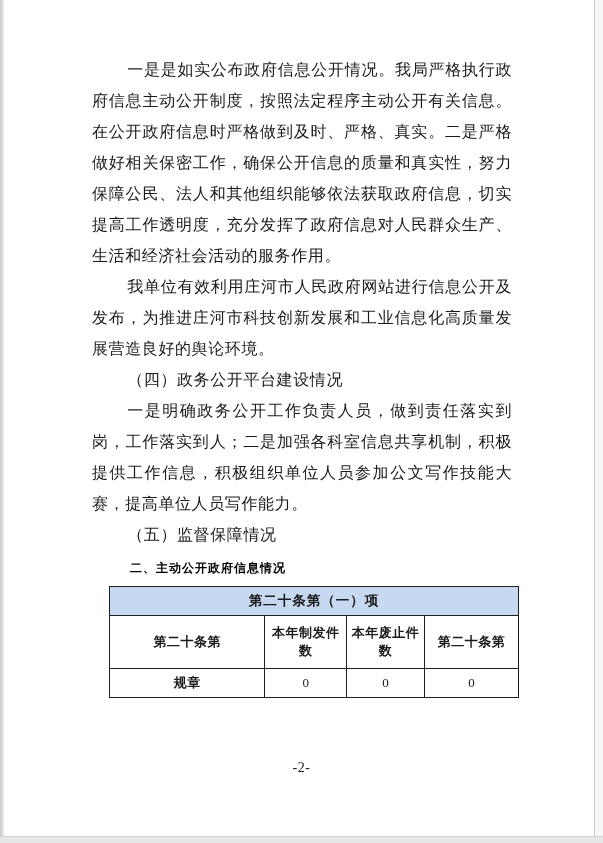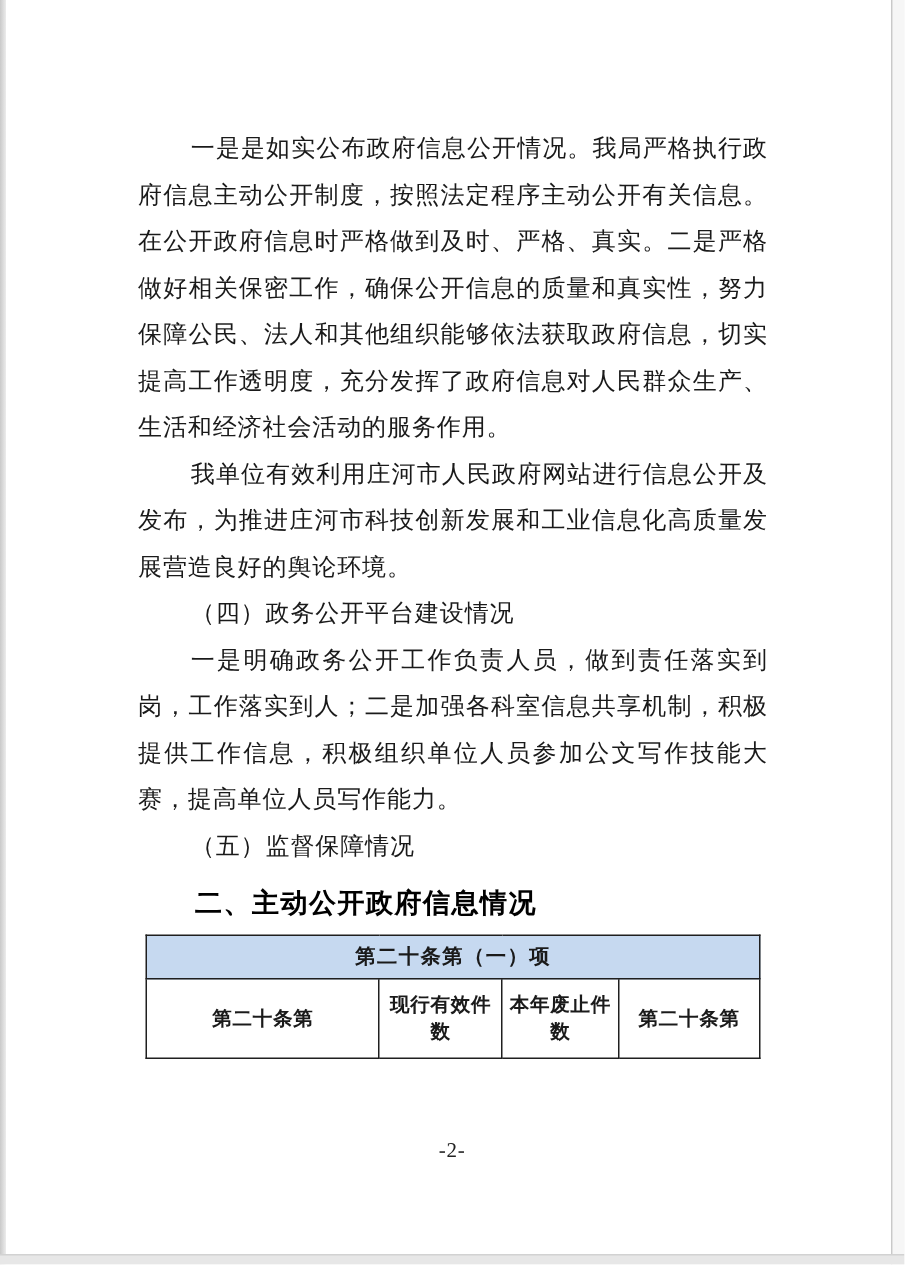--- a/index.html
+++ b/index.html
@@ -30,45 +30,45 @@
   }
   .edge-right-area{
     position:absolute;left:595px;top:0;bottom:0;right:0;
     background:#f6f6f6;
   }
   .edge-bottom{
     position:absolute;left:0;right:0;bottom:0;height:6px;
     background:#e7e7e7;border-top:1px solid #d2d2d2;
   }
   .content{
-    position:absolute;left:92px;top:84px;width:420px;
+    position:absolute;left:92px;top:54px;width:420px;
   }
   .body-para{
     margin:0;
     font-size:16px;
     line-height:31px;
     letter-spacing:0.6px;
     text-align:justify;
     text-justify:inter-character;
     text-indent:2.2em;
     color:var(--text);
   }
   .section-heading{
     margin:10px 0 9px 0;
     padding-left:38px;
     font-family:"Liberation Sans", sans-serif;
     font-weight:bold;
-    font-size:18px;
+    font-size:12px;
     letter-spacing:1px;
     color:#000;
   }
   table.info-table{
     border-collapse:collapse;
     width:410px;
-    margin-left:5px;
+    margin-left:17px;
     font-size:13px;
     table-layout:fixed;
   }
   table.info-table td, table.info-table th{
     border:1px solid var(--table-border);
     text-align:center;
     vertical-align:middle;
     padding:5px 4px;
   }
   .col-info{width:38%;}
@@ -130,22 +130,28 @@
         <col class="col-a">
         <col class="col-b">
         <col class="col-c">
       </colgroup>
       <tbody>
         <tr>
           <td class="table-title" colspan="4">第二十条第（一）项</td>
         </tr>
         <tr class="cols-row">
           <th>第二十条第</th>
-          <th>现行有效件数</th>
+          <th>本年制发件数</th>
           <th>本年废止件数</th>
           <th>第二十条第</th>
+        </tr>
+        <tr>
+          <td class="row-label">规章</td>
+          <td class="row-value">0</td>
+          <td class="row-value">0</td>
+          <td class="row-value">0</td>
         </tr>
       </tbody>
     </table>
   </div>
 
   <div class="footer">-2-</div>
 </div>
 
 </body></html>

